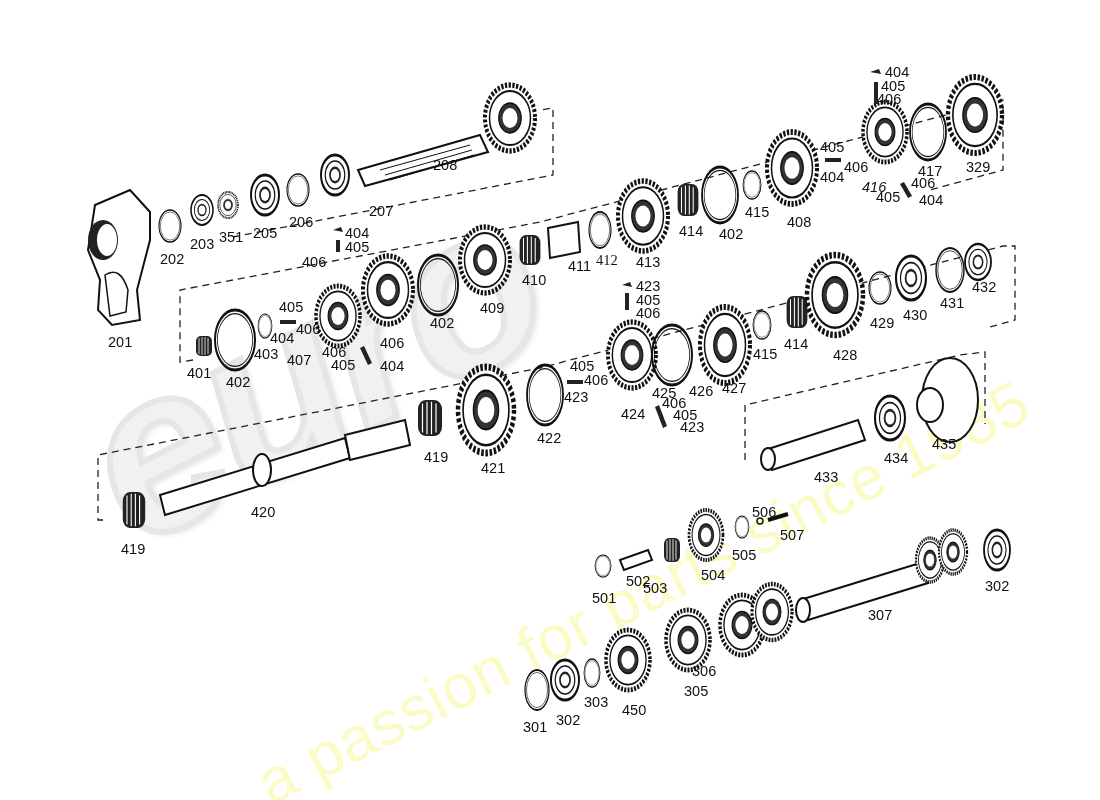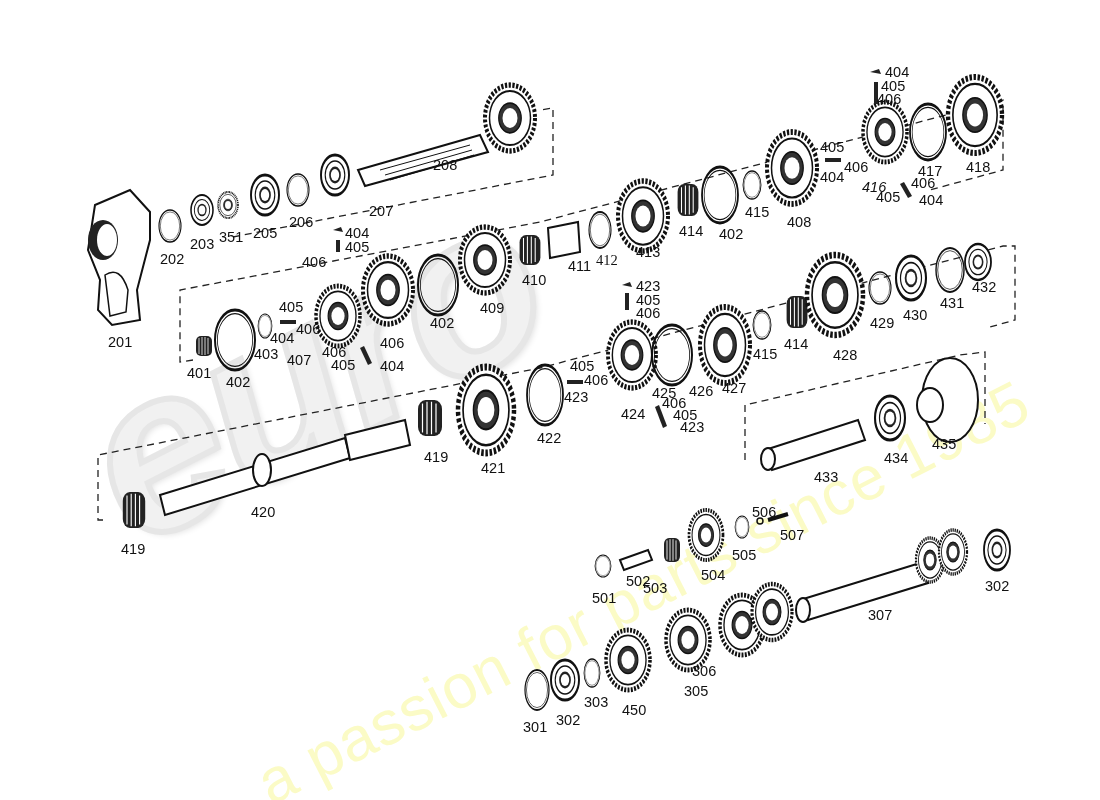--- a/index.html
+++ b/index.html
@@ -170,34 +170,34 @@
       <div class="lbl" style="left: 380px; top: 359px;">404</div>
       <div class="lbl" style="left: 254px; top: 347px;">403</div>
       <div class="lbl" style="left: 187px; top: 366px;">401</div>
       <div class="lbl" style="left: 226px; top: 375px;">402</div>
       <div class="lbl" style="left: 380px; top: 336px;">406</div>
       <div class="lbl" style="left: 430px; top: 316px;">402</div>
       <div class="lbl" style="left: 480px; top: 301px;">409</div>
       <div class="lbl" style="left: 522px; top: 273px;">410</div>
       <div class="lbl" style="left: 562px; top: 259px; margin-left: 6px;">411</div>
       <div class="lbl" style="left: 596px; top: 253px; font-family: Liberation Serif, serif;">412</div>
-      <div class="lbl" style="left: 636px; top: 245px; text-align: right;">413</div>
+      <div class="lbl" style="left: 636px; top: 255px; text-align: right;">413</div>
       <div class="lbl" style="left: 679px; top: 224px;">414</div>
       <div class="lbl" style="left: 719px; top: 227px;">402</div>
       <div class="lbl" style="left: 745px; top: 205px;">415</div>
       <div class="lbl" style="left: 787px; top: 215px;">408</div>
       <div class="lbl" style="left: 820px; top: 140px;">405</div>
       <div class="lbl" style="left: 820px; top: 170px;">404</div>
       <div class="lbl" style="left: 844px; top: 160px;">406</div>
       <div class="lbl" style="left: 862px; top: 180px; font-style: italic;">416</div>
       <div class="lbl" style="left: 876px; top: 190px;">405</div>
       <div class="lbl" style="left: 919px; top: 193px;">404</div>
       <div class="lbl" style="left: 911px; top: 176px;">406</div>
       <div class="lbl" style="left: 918px; top: 164px;">417</div>
-      <div class="lbl" style="left: 966px; top: 160px;">418</div>
+      <div class="lbl" style="left: 966px; top: 160px;">329</div>
       <div class="lbl" style="left: 885px; top: 65px;">404</div>
       <div class="lbl" style="left: 881px; top: 79px;">405</div>
       <div class="lbl" style="left: 877px; top: 92px;">406</div>
       <div class="lbl" style="left: 636px; top: 279px;">423</div>
       <div class="lbl" style="left: 636px; top: 293px;">405</div>
       <div class="lbl" style="left: 636px; top: 306px;">406</div>
       <div class="lbl" style="left: 570px; top: 359px;">405</div>
       <div class="lbl" style="left: 584px; top: 373px;">406</div>
       <div class="lbl" style="left: 564px; top: 390px;">423</div>
       <div class="lbl" style="left: 621px; top: 407px;">424</div>

